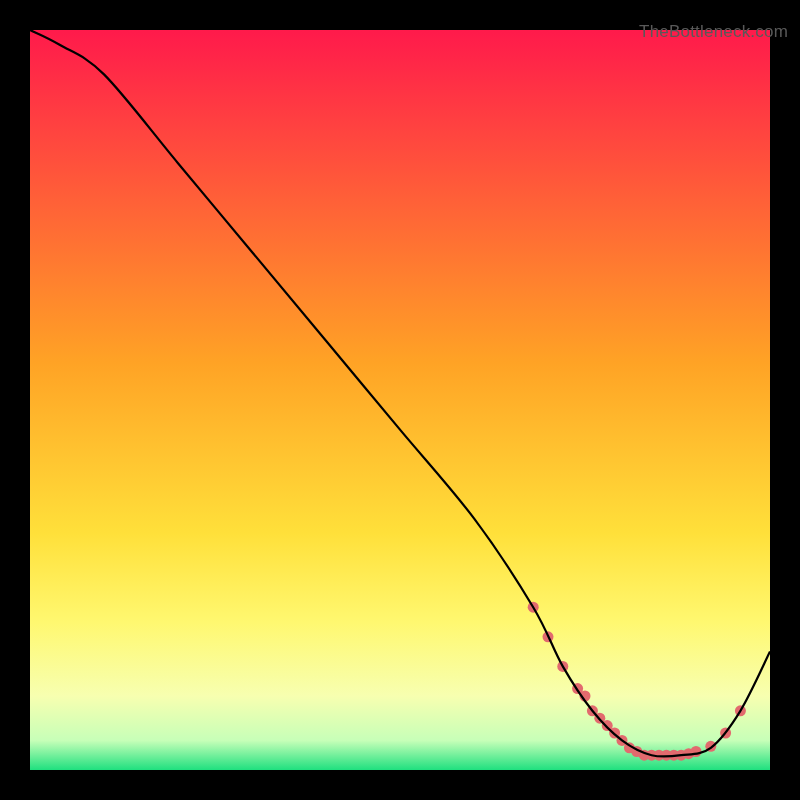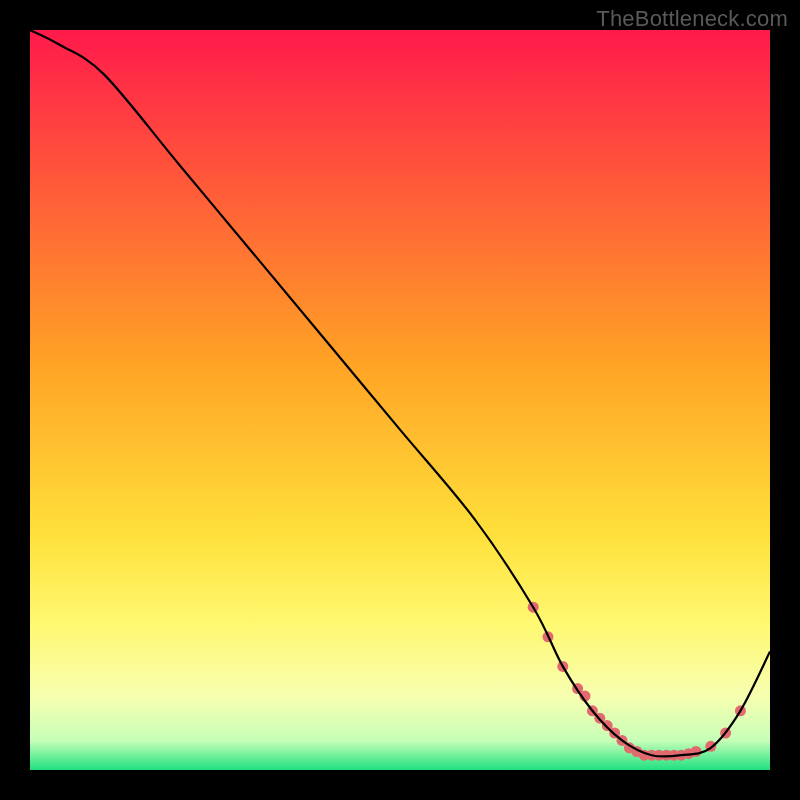--- a/index.html
+++ b/index.html
@@ -24,24 +24,24 @@
     width: 740px;
     height: 740px;
   }
   .plot svg {
     display: block;
     width: 740px;
     height: 740px;
   }
   .watermark {
     position: absolute;
-    top: 6px;
+    top: 22px;
     right: 12px;
     color: #595959;
-    font-size: 22px;
+    font-size: 17px;
     font-weight: 500;
     letter-spacing: 0.2px;
     user-select: none;
   }
 </style>
 </head>
 <body>
 
 <div class="stage">
 

